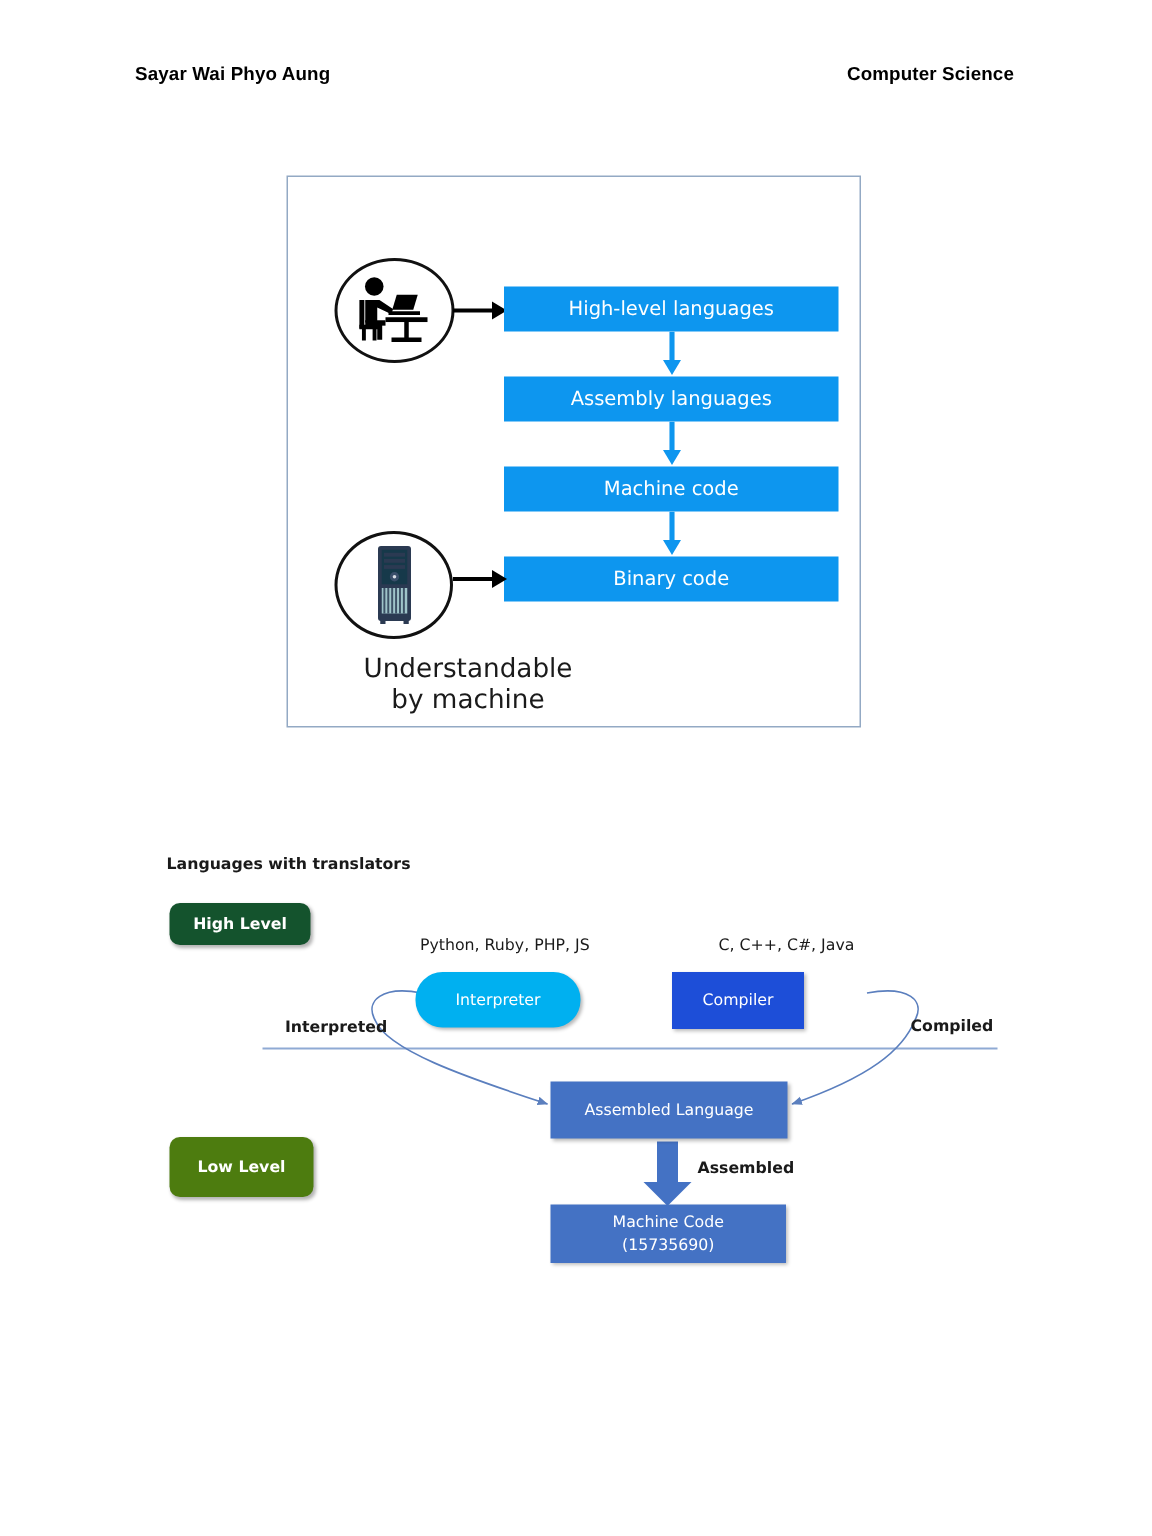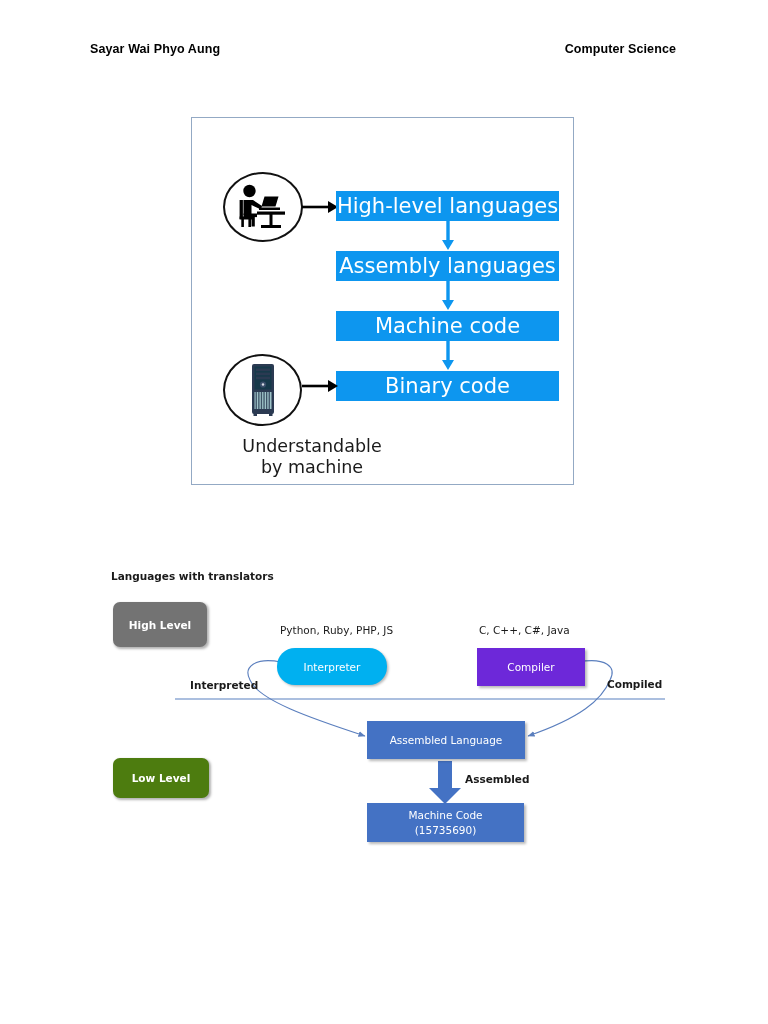--- a/index.html
+++ b/index.html
@@ -63,21 +63,21 @@
     width: 232px;
   }
 
   .layer-bar {
     position: absolute;
     left: 144px;
     width: 223px;
     height: 30px;
     background: #0d96ef;
     color: #ffffff;
-    font-size: 21px;
+    font-size: 13px;
     font-family: "DejaVu Sans", sans-serif;
     display: flex;
     align-items: center;
     justify-content: center;
     box-sizing: border-box;
   }
   #layer-bar-0 { top: 73px; }
   #layer-bar-1 { top: 133px; }
   #layer-bar-2 { top: 193px; }
   #layer-bar-3 { top: 253px; }
@@ -149,22 +149,22 @@
     font-size: 10.5px;
     font-weight: bold;
     font-family: "DejaVu Sans", sans-serif;
     box-shadow: 1.5px 1.5px 2.5px rgba(0,0,0,0.30);
     box-sizing: border-box;
   }
   #pill-high {
     left: 113px;
     top: 42px;
     width: 94px;
-    height: 45px;
-    background: #737373;
+    height: 28px;
+    background: #14532d;
   }
   #pill-low {
     left: 113px;
     top: 198px;
     width: 96px;
     height: 40px;
     background: #4d7c0f;
   }
   .translator-box {
     position: absolute;
@@ -179,25 +179,25 @@
   }
   #box-interpreter {
     left: 277px;
     top: 88px;
     width: 110px;
     height: 37px;
     background: #00b0f0;
     border-radius: 18px;
   }
   #box-compiler {
-    left: 477px;
+    left: 448px;
     top: 88px;
-    width: 108px;
+    width: 88px;
     height: 38px;
-    background: #6d28d9;
+    background: #1d4ed8;
   }
   #box-assembled-language {
     left: 367px;
     top: 161px;
     width: 158px;
     height: 38px;
     background: #4472c4;
   }
   #box-machine-code {
     left: 367px;

